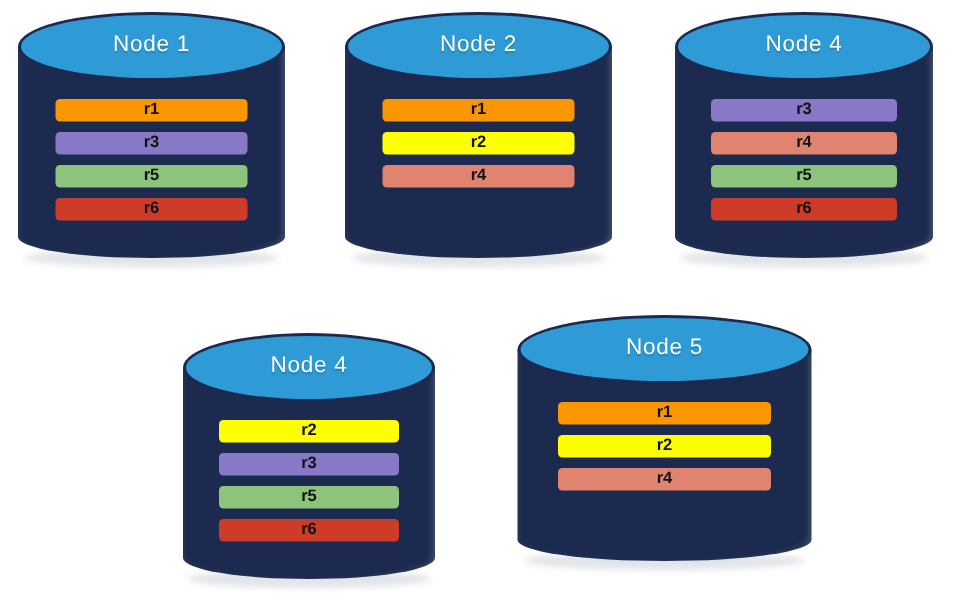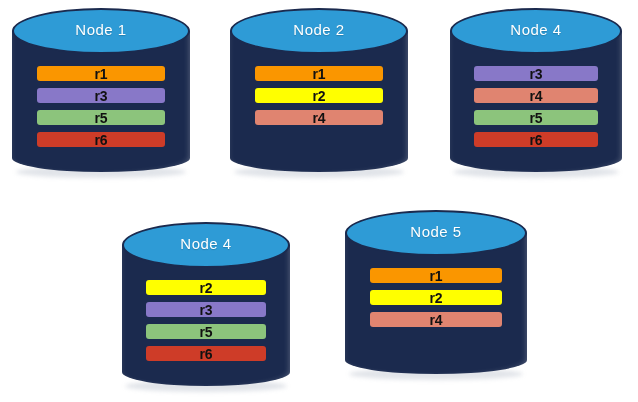--- a/index.html
+++ b/index.html
@@ -80,21 +80,21 @@
     gap: 7px;
   }
   .replica {
     width: 72%;
     height: 15px;
     border-radius: 3px;
     display: flex;
     align-items: center;
     justify-content: center;
     color: #111111;
-    font-size: 14px;
+    font-size: 11px;
     font-weight: bold;
     line-height: 1;
     box-sizing: border-box;
   }
 </style>
 </head>
 <body>
 
 <div id="diagram">
     <div class="node" style="left: 12px; top: 8px; width: 178px; height: 178px;">
@@ -137,21 +137,21 @@
       <div class="cyl-body" style="top: 23px; height: 141px; background: rgb(27, 42, 78);"></div>
       <div class="cyl-top" style="height: 46px; background: rgb(46, 155, 214);"></div>
       <div class="node-label" style="top: 13px; color: rgb(255, 255, 255);">Node  4</div>
       <div class="replicas" style="top: 58px;">
         <div class="replica" style="background: rgb(255, 255, 0);">r2</div>
         <div class="replica" style="background: rgb(136, 120, 200);">r3</div>
         <div class="replica" style="background: rgb(140, 196, 124);">r5</div>
         <div class="replica" style="background: rgb(206, 60, 40);">r6</div>
       </div>
     </div>
-    <div class="node" style="left: 345px; top: 210px; width: 182px; height: 178px;">
+    <div class="node" style="left: 345px; top: 210px; width: 196px; height: 178px;">
       <div class="cyl-shadow" style="top: 158px;"></div>
       <div class="cyl-body" style="top: 23px; height: 141px; background: rgb(27, 42, 78);"></div>
       <div class="cyl-top" style="height: 46px; background: rgb(46, 155, 214);"></div>
       <div class="node-label" style="top: 13px; color: rgb(255, 255, 255);">Node  5</div>
       <div class="replicas" style="top: 58px;">
         <div class="replica" style="background: rgb(250, 150, 0);">r1</div>
         <div class="replica" style="background: rgb(255, 255, 0);">r2</div>
         <div class="replica" style="background: rgb(224, 132, 112);">r4</div>
       </div>
     </div>

